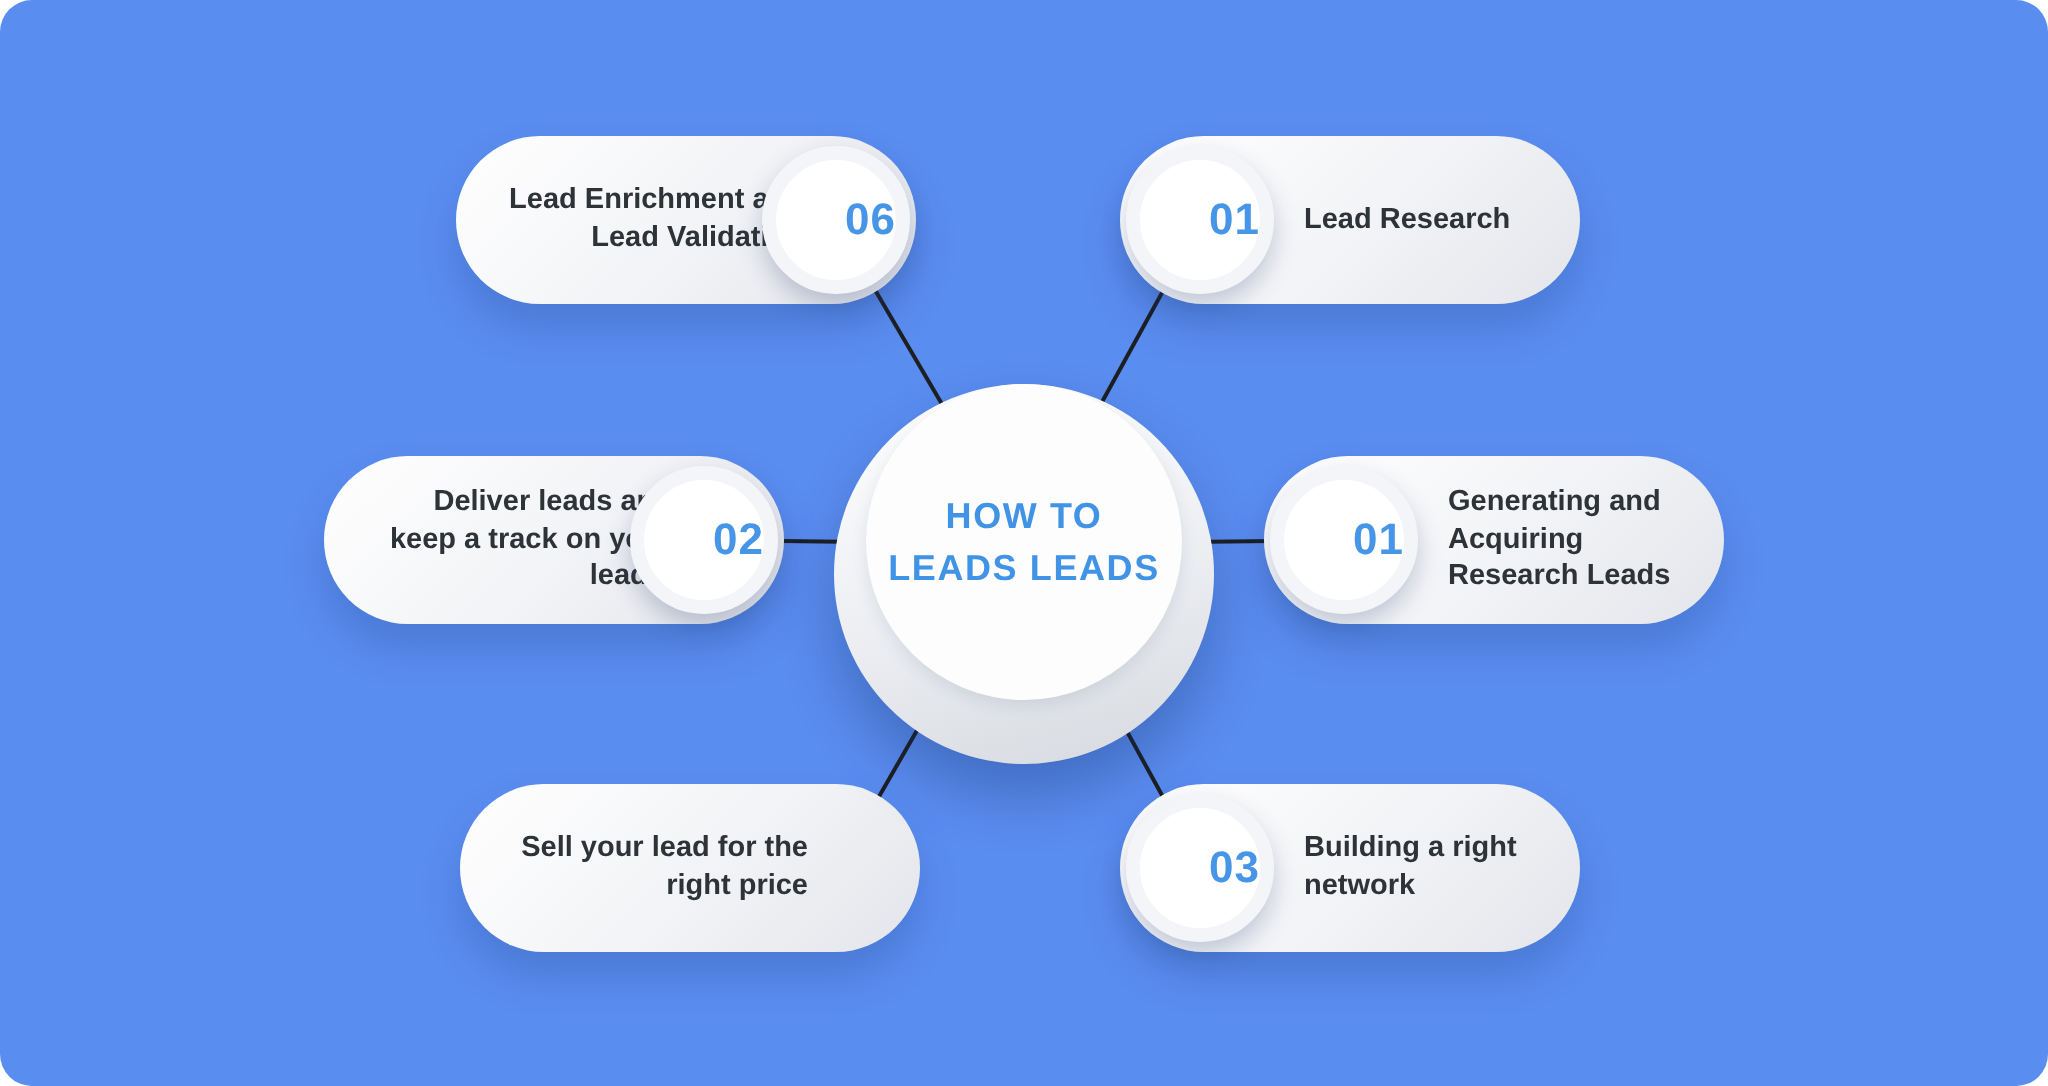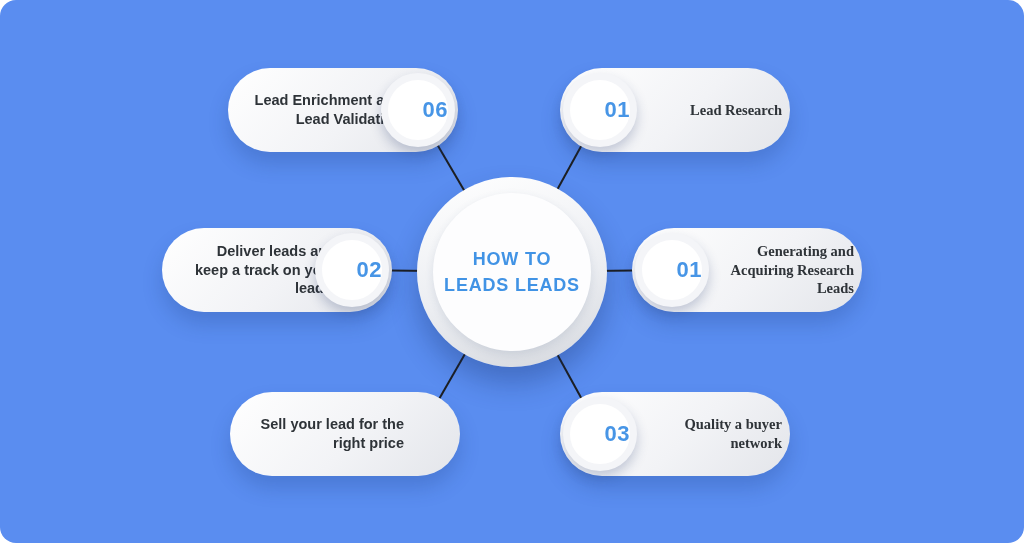--- a/index.html
+++ b/index.html
@@ -74,38 +74,36 @@
     font-weight: bold;
     font-size: 14.5px;
     line-height: 1.3;
   }
   .pill.left-side .label {
     text-align: right;
     margin-left: 24px;
     width: 150px;
   }
   .pill.right-side .label {
-    text-align: right;
+    text-align: left;
     margin-left: 92px;
     width: 130px;
-    font-family: Liberation Serif, serif;
   }
 
   
   .center-wrap {
     position: absolute;
     left: 417px;
-    top: 177px;
+    top: 192px;
     width: 190px;
     height: 190px;
     border-radius: 50%;
     background: linear-gradient(165deg, #ffffff 0%, #eceef2 55%, #d5d8de 100%);
     box-shadow: 0 16px 28px rgba(20, 45, 100, 0.32);
     display: flex;
-    align-items: center;
     justify-content: center;
     z-index: 3;
   }
   .center-inner {
     width: 158px;
     height: 158px;
     border-radius: 50%;
     background: #fdfdfe;
     box-shadow: 0 3px 8px rgba(60, 80, 120, 0.12);
     display: flex;
@@ -166,21 +164,21 @@
   </div>
 
   <div class="pill n04 left-side">
     <div class="label">Sell your lead for the right price</div>
   </div>
 
   <div class="pill n03 right-side">
     <div class="badge">
       <span class="num">03</span>
     </div>
-    <div class="label">Quality a buyer network</div>
+    <div class="label">Building a right network</div>
   </div>
 
   <div class="center-wrap">
     <div class="center-inner">
       <div class="center-title">
         <span>HOW TO</span><br>
         <span>LEADS LEADS</span>
       </div>
     </div>
   </div>

